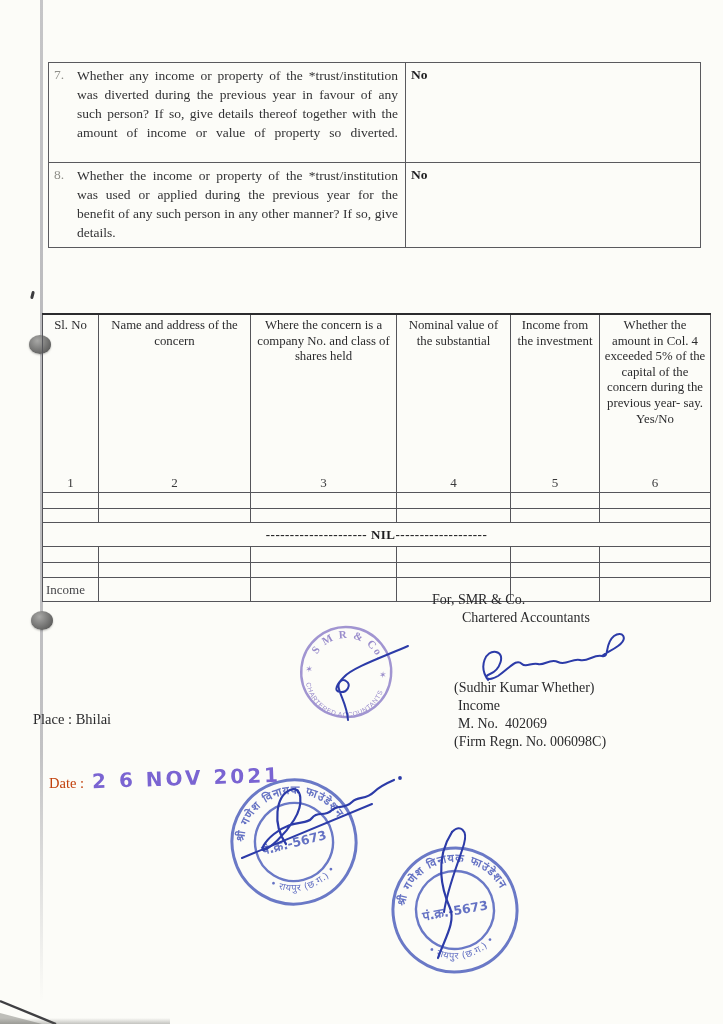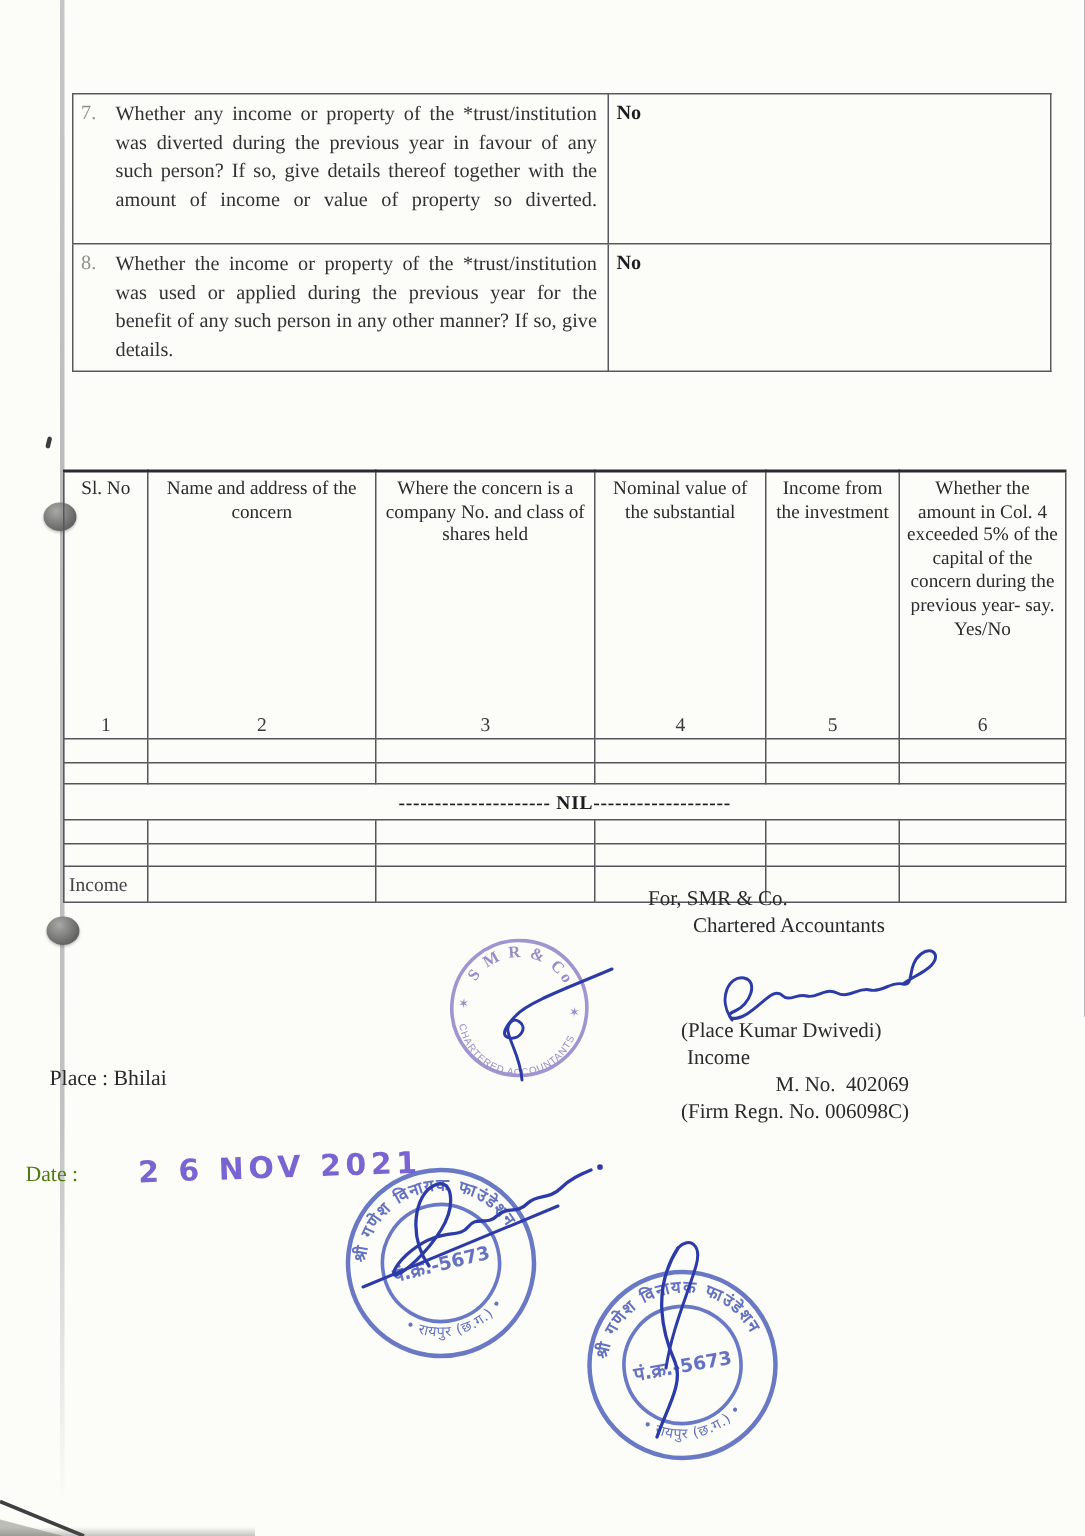--- a/index.html
+++ b/index.html
@@ -50,26 +50,26 @@
   .total-row td{height:21px;font-size:13px;color:#46464a;}
   .total-cell{padding-left:3px;}
 
   
   .sig-block{position:absolute;left:432px;top:591px;font-size:14px;color:#2a2a2c;line-height:1.28;}
   .sig-block .l1{margin:0;}
   .sig-block .l2{margin:0 0 0 30px;}
   .sig-block .gap{height:52px;}
   .sig-block .l3{margin:0 0 0 22px;}
   .sig-block .l4{margin:0 0 0 26px;}
-  .sig-block .l5{margin:0 0 0 26px;white-space:pre;text-align:right;}
+  .sig-block .l5{margin:0 0 0 26px;white-space:pre;}
   .sig-block .l6{margin:0 0 0 22px;}
 
   
   .place-line{position:absolute;left:33px;top:711px;font-size:14.5px;color:#2a2a2c;}
-  .date-label{position:absolute;left:17px;top:775px;font-size:14.5px;color:#4d7c0f;}
+  .date-label{position:absolute;left:49px;top:775px;font-size:14.5px;color:#c2410c;}
   .date-stamp{position:absolute;left:92px;top:766px;font-family:"DejaVu Sans",sans-serif;
     font-size:20px;font-weight:600;letter-spacing:3px;color:#6f58cf;transform:rotate(-2deg);opacity:.92;}
 
   
   .smr-stamp{position:absolute;left:294px;top:622px;transform:rotate(6deg);opacity:.92;}
   .fstamp1{position:absolute;left:226px;top:774px;transform:rotate(-14deg);opacity:.88;}
   .fstamp2{position:absolute;left:387px;top:842px;transform:rotate(-10deg);opacity:.88;}
   .sig-svg{position:absolute;}
   .sig-main{left:466px;top:618px;}
   .sig-cross{left:290px;top:616px;}
@@ -195,21 +195,21 @@
           <td></td>
           <td></td>
     </tr>
   </tbody>
     </table>
 
   <div class="sig-block">
     <p class="l1">For, SMR &amp; Co.</p>
     <p class="l2">Chartered Accountants</p>
     <div class="gap"></div>
-    <p class="l3">(Place Kumar Dwivedi)</p>
+    <p class="l3">(Sudhir Kumar Whether)</p>
     <p class="l4">Income</p>
     <p class="l5">M. No.  402069</p>
     <p class="l6">(Firm Regn. No. 006098C)</p>
   </div>
 
   <svg class="smr-stamp" width="104" height="104" viewBox="0 0 104 104">
     <defs>
       <path id="smrTop" d="M 18 50 A 34 34 0 1 1 86 50"></path>
       <path id="smrBot" d="M 12 55 A 40 40 0 0 0 92 55"></path>
     </defs>

